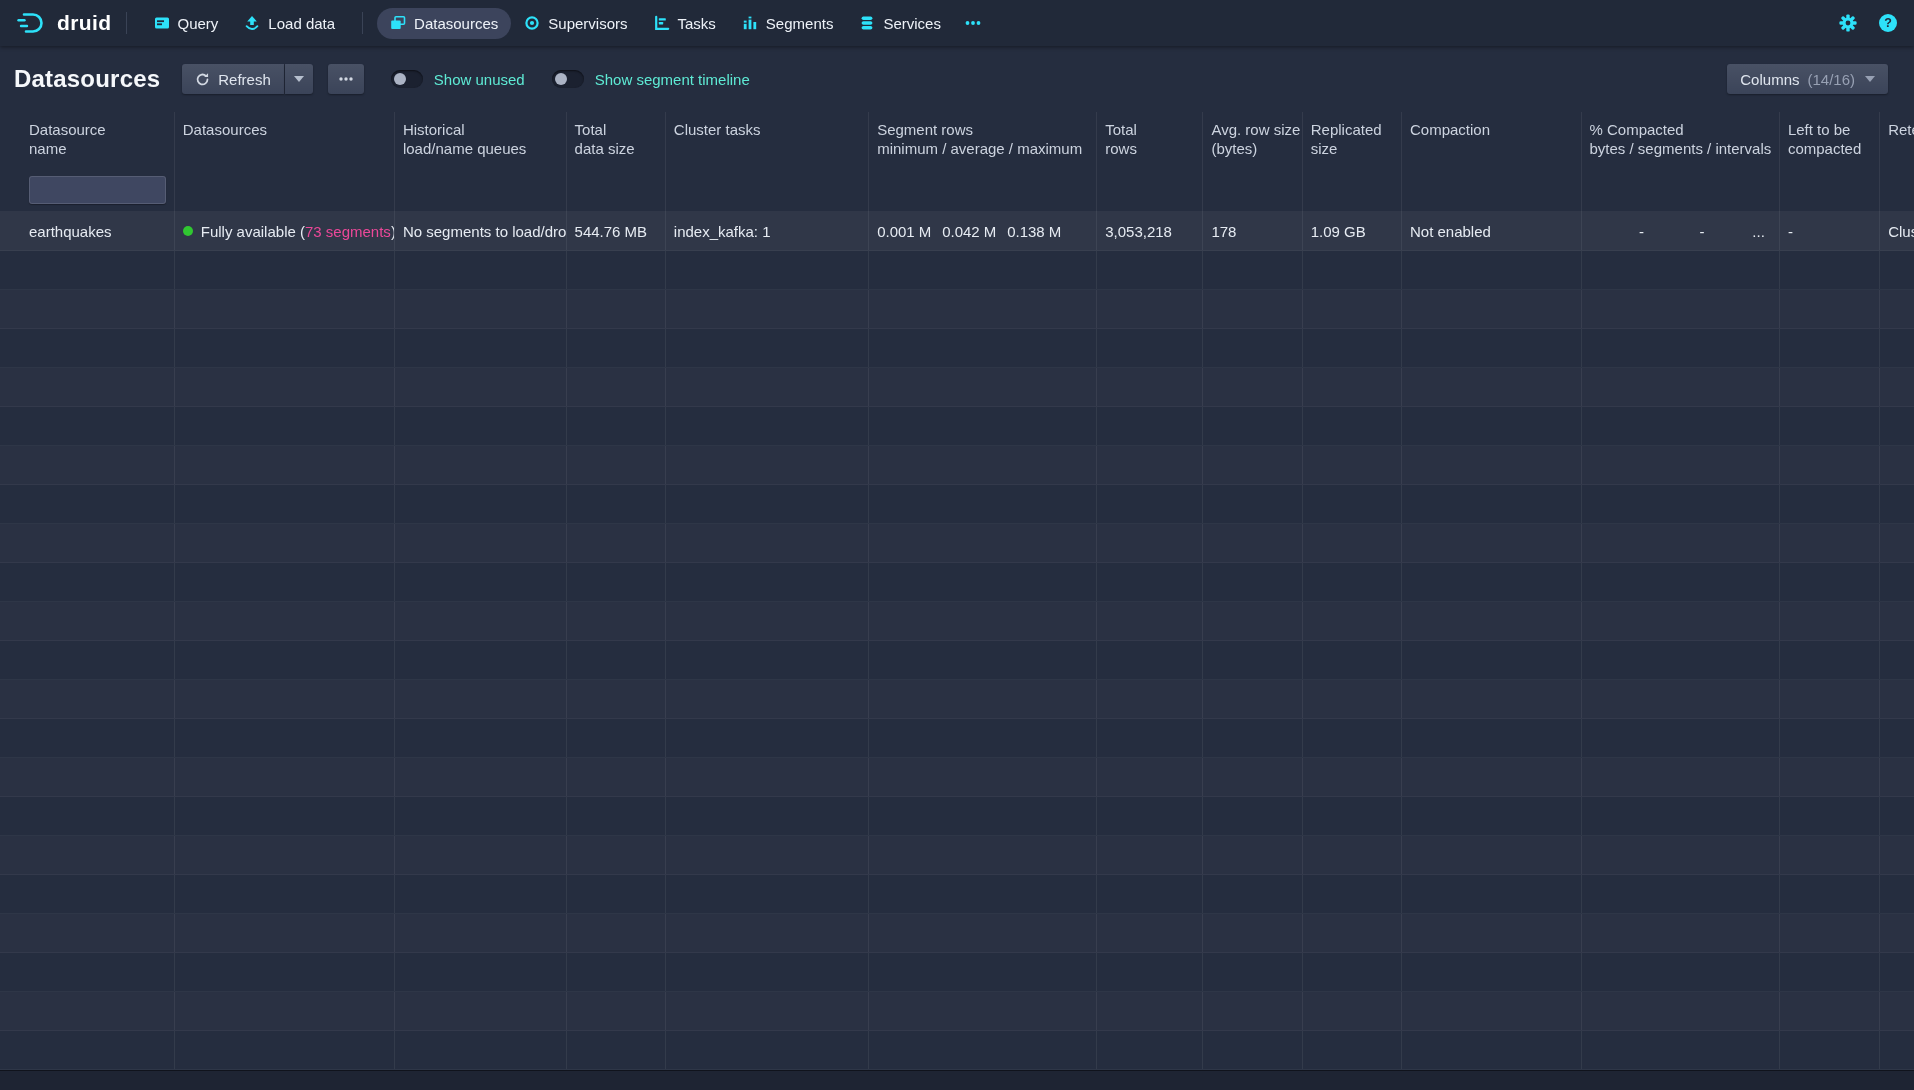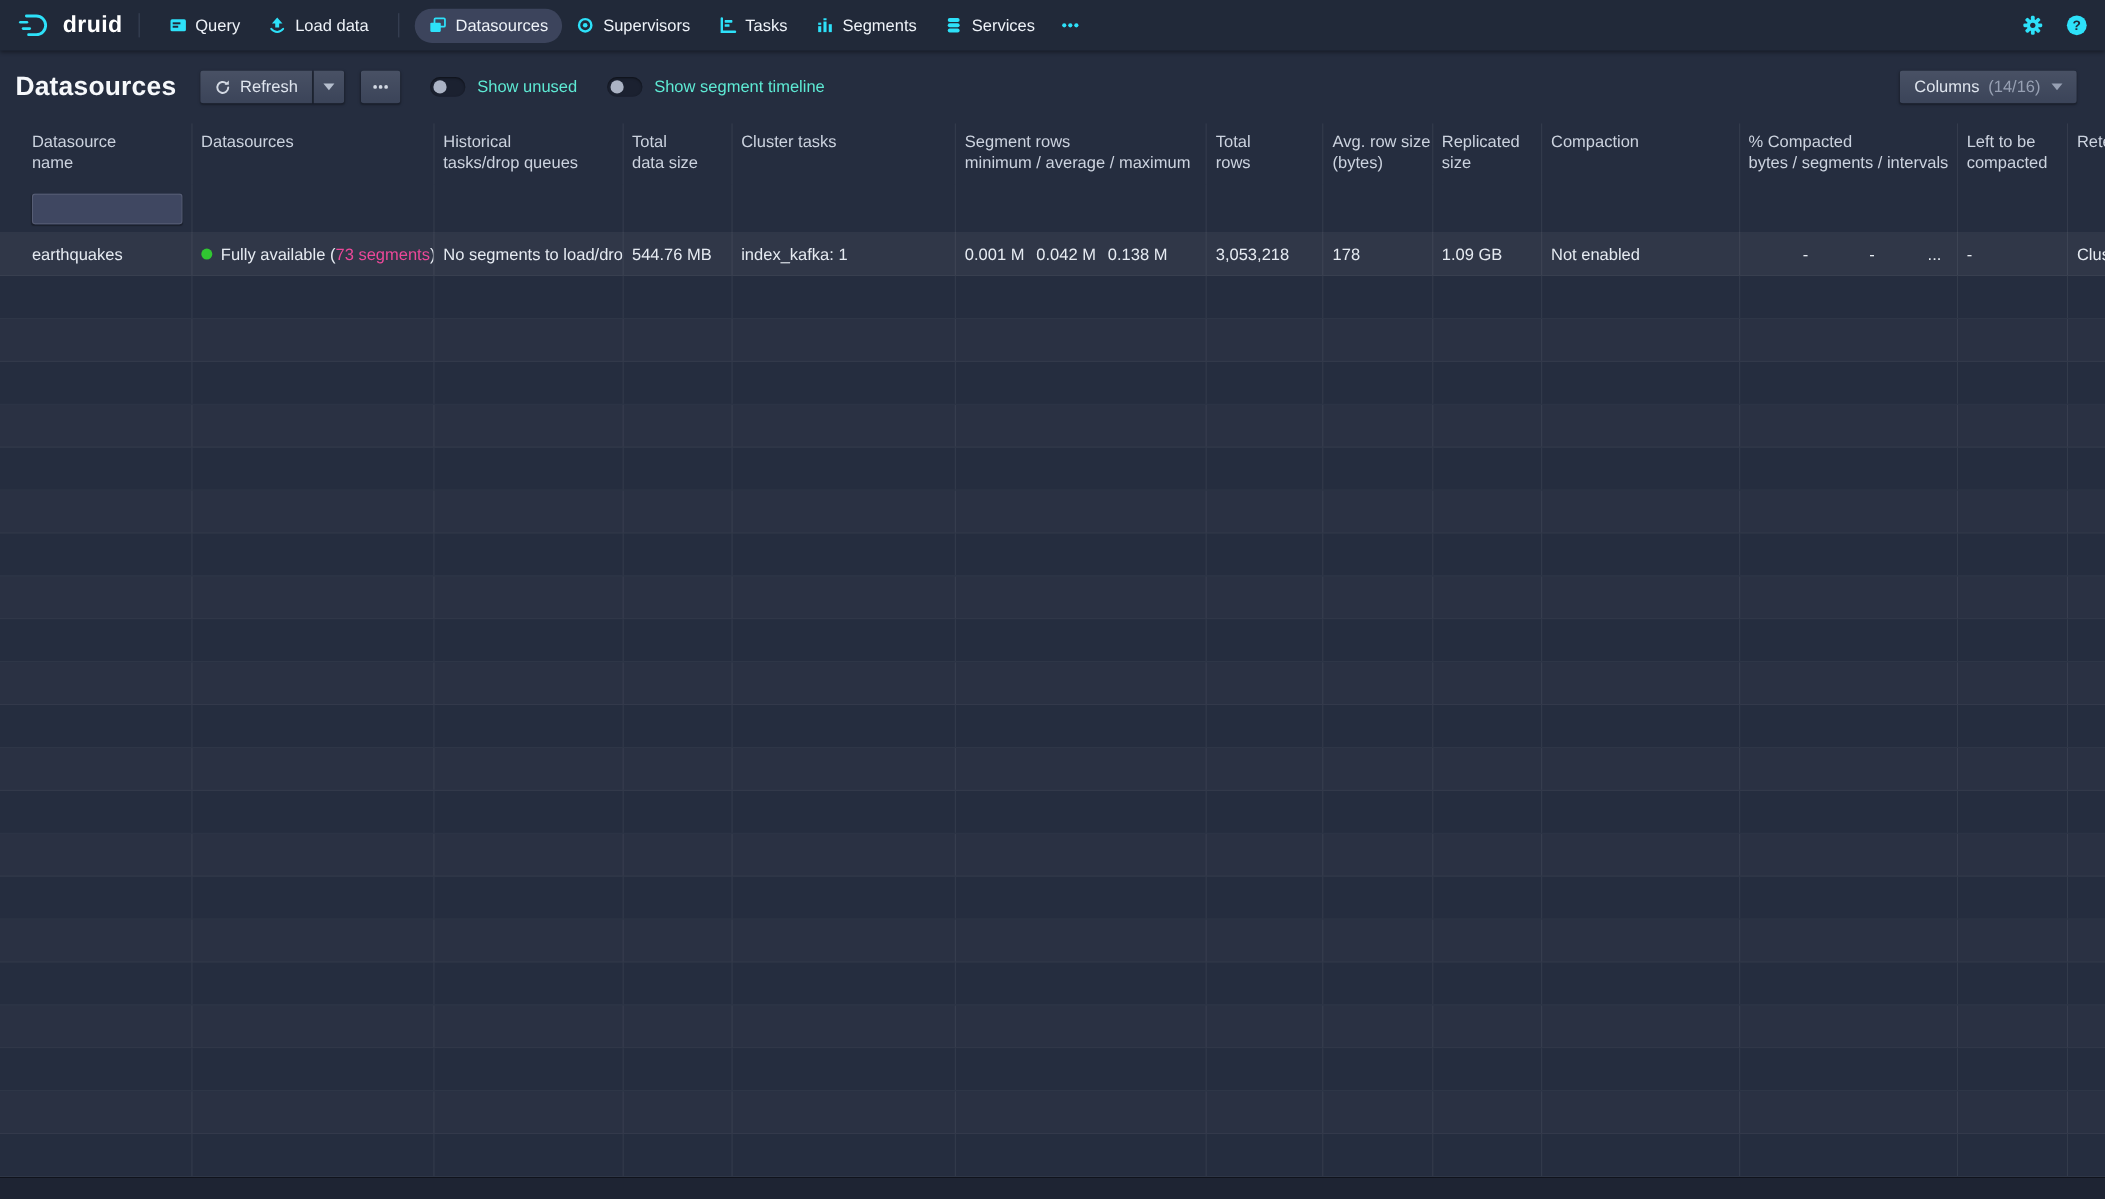--- a/index.html
+++ b/index.html
@@ -272,21 +272,21 @@
           <div class="th c0">
             <span>Datasource</span>
             <span>name</span>
           </div>
           <div class="th c1">
             <span>Datasources</span>
             <span></span>
           </div>
           <div class="th c2">
             <span>Historical</span>
-            <span>tasks/drop queues</span>
+            <span>load/name queues</span>
           </div>
           <div class="th c3">
             <span>Total</span>
             <span>data size</span>
           </div>
           <div class="th c4">
             <span>Cluster tasks</span>
             <span></span>
           </div>
           <div class="th c5">

